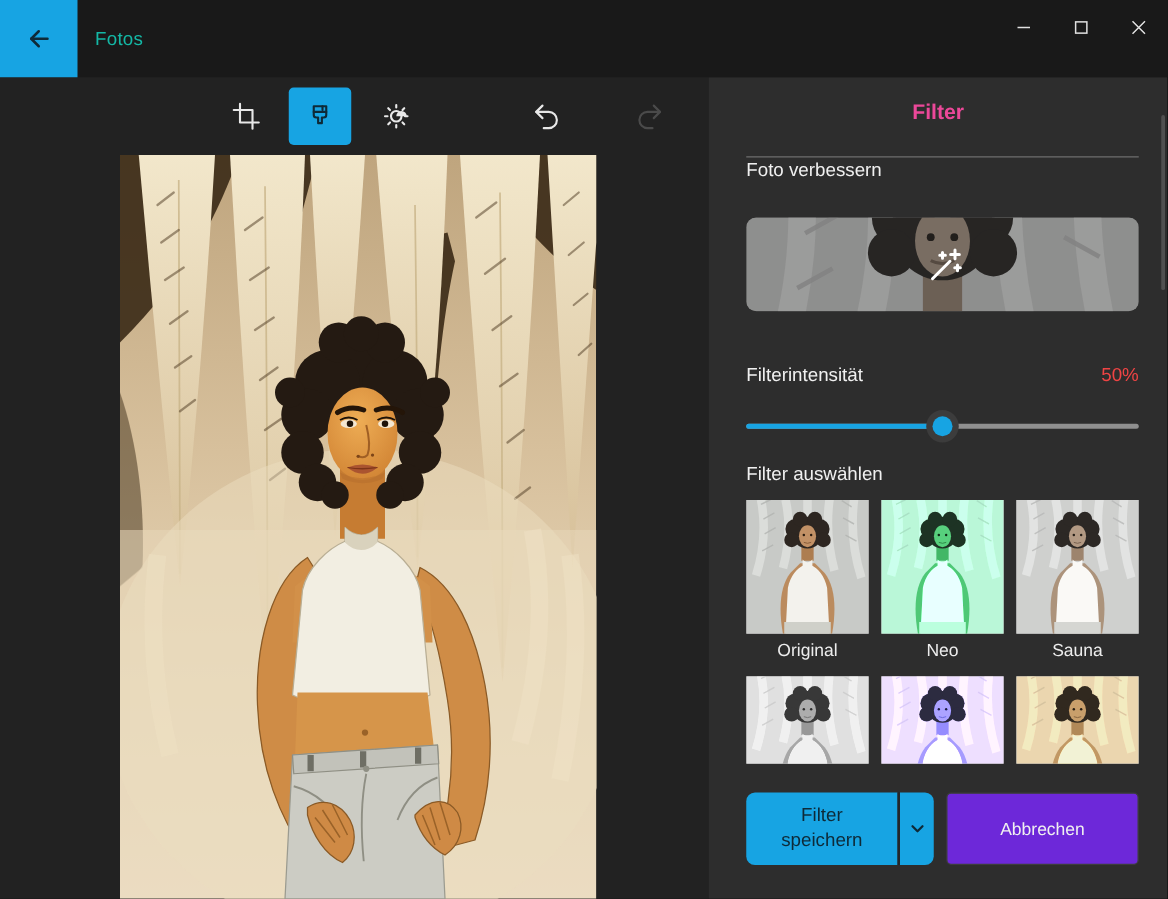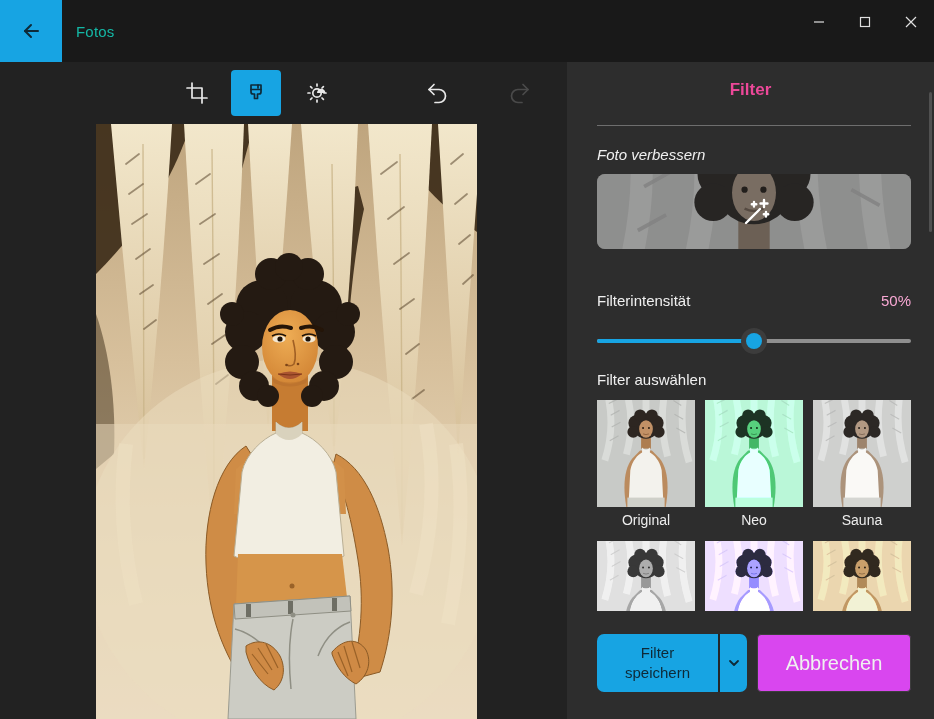--- a/index.html
+++ b/index.html
@@ -22,27 +22,27 @@
   .tool-btn.selected svg{stroke:#0e2a38;}
   .tool-btn.disabled svg{stroke:#4a4a4a;}
   .photo{position:absolute;left:96px;top:62px;width:381px;height:595px;overflow:hidden;}
   .photo svg{display:block;width:100%;height:100%;}
 
   
   .panel{position:absolute;left:567px;top:62px;width:367px;height:657px;background:#2d2d2d;}
   .panel-title{position:absolute;left:0;top:18px;width:100%;text-align:center;font-size:17px;font-weight:bold;color:#ec4899;}
   .panel-divider{position:absolute;left:30px;right:23px;top:63px;height:1px;background:#6e6e6e;}
   .sec-label{position:absolute;left:30px;font-size:15px;color:#f0f0f0;}
-  .enhance-label{top:84px;font-style:italic;}
+  .enhance-label{top:66px;}
   .banner{position:absolute;left:30px;top:112px;width:314px;height:75px;border-radius:8px;overflow:hidden;border:none;padding:0;cursor:pointer;background:#555;}
   .banner svg.scene{position:absolute;inset:0;width:100%;height:100%;filter:grayscale(.65) brightness(.88) contrast(.95);}
   .banner .dim{position:absolute;inset:0;background:rgba(30,30,34,.22);}
   .banner .wand{position:absolute;left:50%;top:50%;transform:translate(-50%,-50%);}
   .intensity-label{top:230px;}
-  .intensity-value{position:absolute;right:23px;top:230px;font-size:15px;color:#f9a8d4;margin-left:48px;}
+  .intensity-value{position:absolute;right:23px;top:230px;font-size:15px;color:#ef4444;margin-left:48px;}
   .slider{position:absolute;left:30px;top:266px;width:314px;height:26px;cursor:pointer;}
   .slider .track{position:absolute;left:0;right:0;top:11px;height:4px;background:#8f8f8f;border-radius:2px;}
   .slider .fill{position:absolute;left:0;top:11px;height:4px;background:#17a4e3;border-radius:2px;}
   .slider .thumb-ring{position:absolute;top:0;width:26px;height:26px;margin-left:-13px;border-radius:50%;background:#3c3c3c;}
   .slider .thumb{position:absolute;top:5px;left:5px;width:16px;height:16px;border-radius:50%;background:#17a4e3;}
   .choose-label{top:309px;}
   .tile-row{position:absolute;left:30px;width:314px;display:flex;gap:10px;}
   .row1{top:338px;}
   .row2{top:479px;}
   .tile{width:98px;border:none;background:transparent;padding:0;cursor:pointer;}
@@ -56,21 +56,21 @@
   .f-neo svg{filter:sepia(.45) hue-rotate(95deg) saturate(1.6) brightness(1.05);}
   .f-mono svg{filter:grayscale(1) brightness(1.18) contrast(.88);}
   .f-lavender svg{filter:sepia(.35) hue-rotate(215deg) saturate(1.7) brightness(1.06);}
   .f-warm svg{filter:sepia(.6) saturate(1.25) brightness(.95);}
 
   .actions{position:absolute;left:30px;top:572px;width:314px;height:58px;display:flex;align-items:stretch;}
   .save-main{width:121px;background:#17a4e3;border:none;border-radius:7px 0 0 7px;color:#0e2a38;font-size:15px;text-align:center;line-height:1.35;cursor:pointer;padding:0;}
   .save-sep{width:2px;background:#23272a;}
   .save-drop{width:27px;background:#17a4e3;border:none;border-radius:0 7px 7px 0;display:flex;align-items:center;justify-content:center;cursor:pointer;padding:0;}
   .gap10{width:10px;}
-  .cancel-btn{width:154px;background:#d946ef;border:1px solid #3d3d3d;border-radius:4px;color:#f0f0f0;font-size:20px;cursor:pointer;}
+  .cancel-btn{width:154px;background:#6d28d9;border:1px solid #3d3d3d;border-radius:4px;color:#f0f0f0;font-size:14px;cursor:pointer;}
   .scroll-thumb{position:absolute;right:2px;top:30px;width:3px;height:140px;background:#505050;border-radius:2px;cursor:pointer;}
 </style>
 </head>
 <body>
 
 <svg width="0" height="0" style="position:absolute">
   <defs>
     <g id="miniScene">
       <rect width="100" height="110" fill="#c8cac7"></rect>
       <g stroke="#dddfdc" stroke-width="7" fill="none" opacity="0.9">

